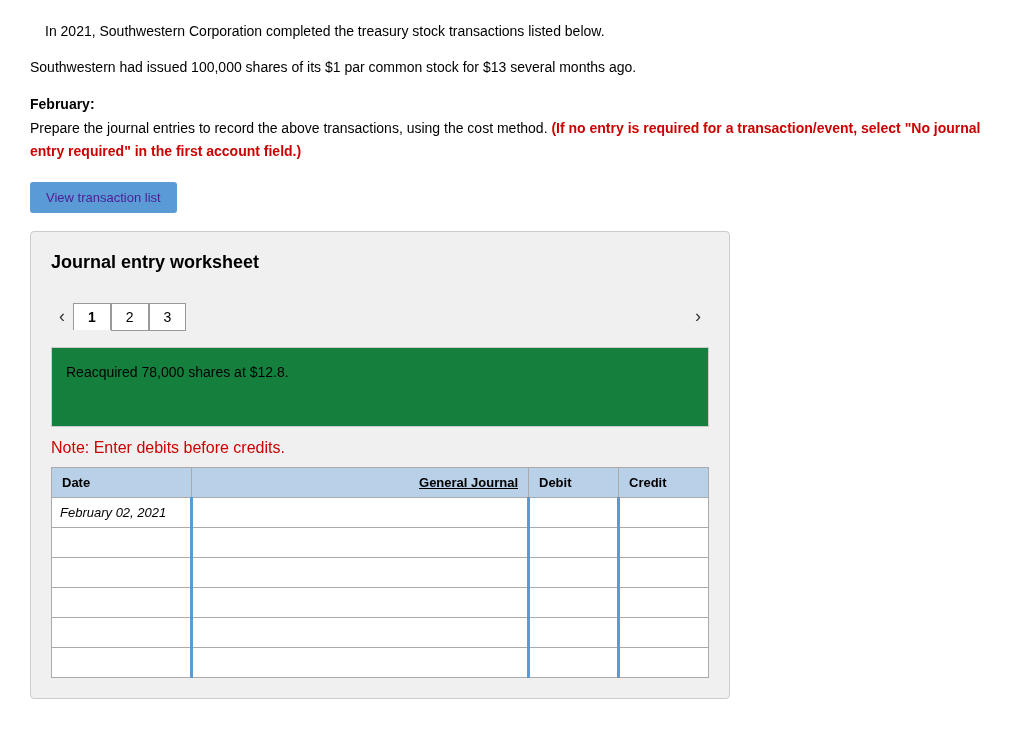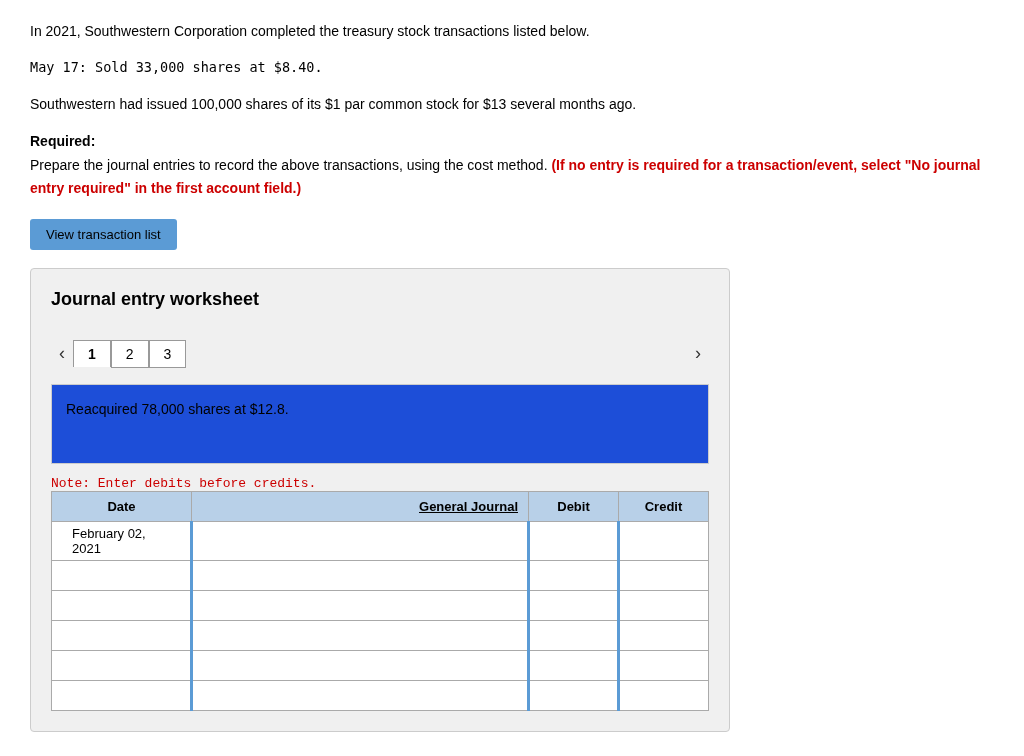--- a/index.html
+++ b/index.html
@@ -6,20 +6,21 @@
     body {
       font-family: Arial, sans-serif;
       font-size: 14px;
       background: #fff;
       color: #000;
       padding: 20px 30px;
     }
     .intro-text {
       margin-bottom: 14px;
       line-height: 1.6;
+      margin-left: 15px;
     }
     .transaction-list {
       font-family: monospace;
       font-size: 13.5px;
       margin-bottom: 14px;
       line-height: 1.7;
     }
     .issued-text {
       margin-bottom: 14px;
       line-height: 1.6;
@@ -30,21 +31,21 @@
     }
     .required-label {
       font-weight: bold;
     }
     .required-text-red {
       color: #cc0000;
       font-weight: bold;
     }
     .view-transaction-btn {
       background-color: #5b9bd5;
-      color: #000000;
+      color: #4c1d95;
       border: none;
       padding: 8px 16px;
       font-size: 13px;
       cursor: pointer;
       border-radius: 3px;
       margin-bottom: 18px;
     }
     .worksheet-container {
       background: #f0f0f0;
       border: 1px solid #ccc;
@@ -82,47 +83,47 @@
     }
     .tab-item.active {
       background: #fff;
       border-bottom: none;
       font-weight: bold;
     }
     .nav-arrow-right {
       margin-left: auto;
     }
     .transaction-description {
-      background: #1d4ed8;
+      background: #15803d;
       border: 1px solid #ccc;
       padding: 16px 14px;
       margin-bottom: 12px;
       min-height: 80px;
       font-size: 14px;
     }
     .note-text {
       color: #cc0000;
-      font-size: 13px;
-      font-family: Liberation Mono, monospace;
+      font-size: 16px;
+      margin-bottom: 10px;
     }
     .journal-table {
       width: 100%;
       border-collapse: collapse;
       background: #fff;
     }
     .journal-table thead tr th {
       background: #b8d0e8;
       border: 1px solid #aaa;
       padding: 7px 10px;
       font-size: 13px;
       font-weight: bold;
-      text-align: center;
+      text-align: left;
     }
     .journal-table thead tr th.date-col {
-      text-align: center;
+      text-align: left;
       width: 140px;
     }
     .journal-table thead tr th.journal-col {
       text-align: right;
       text-decoration: underline;
     }
     .journal-table thead tr th.debit-col,
     .journal-table thead tr th.credit-col {
       width: 90px;
     }
@@ -134,52 +135,52 @@
     .journal-table tbody tr td input {
       width: 100%;
       height: 100%;
       border: none;
       outline: none;
       padding: 4px 8px;
       font-size: 13px;
       background: transparent;
     }
     .journal-table tbody tr td.date-cell {
-      padding: 4px 20px;
+      padding: 4px 8px;
       font-size: 13px;
       color: #000;
+      font-style: italic;
     }
     .journal-table tbody tr td.general-cell {
       border-left: 3px solid #5b9bd5;
     }
     .journal-table tbody tr td.debit-cell,
     .journal-table tbody tr td.credit-cell {
       border-left: 3px solid #5b9bd5;
     }
   </style>
 </head>
 <body>
 
 
 
 
 <p class="intro-text">In 2021, Southwestern Corporation completed the treasury stock transactions listed below.</p>
 
 
 <div class="transaction-list">
-  <div>May       17: Sold 33,000 shares at $8.40.</div>
 </div>
 
 
 <p class="issued-text">Southwestern had issued 100,000 shares of its $1 par common stock for $13 several months ago.</p>
 
 
 <div class="required-section">
   <div>
-    <span class="required-label">Required:</span>
+    <span class="required-label">February:</span>
   </div>
   <div>
     <span>Prepare the journal entries to record the above transactions, using the cost method. </span><span class="required-text-red">(If no entry is required for a transaction/event, select "No journal entry required" in the first account field.)</span>
   </div>
 </div>
 
 
 <button class="view-transaction-btn">View transaction list</button>
 
 

